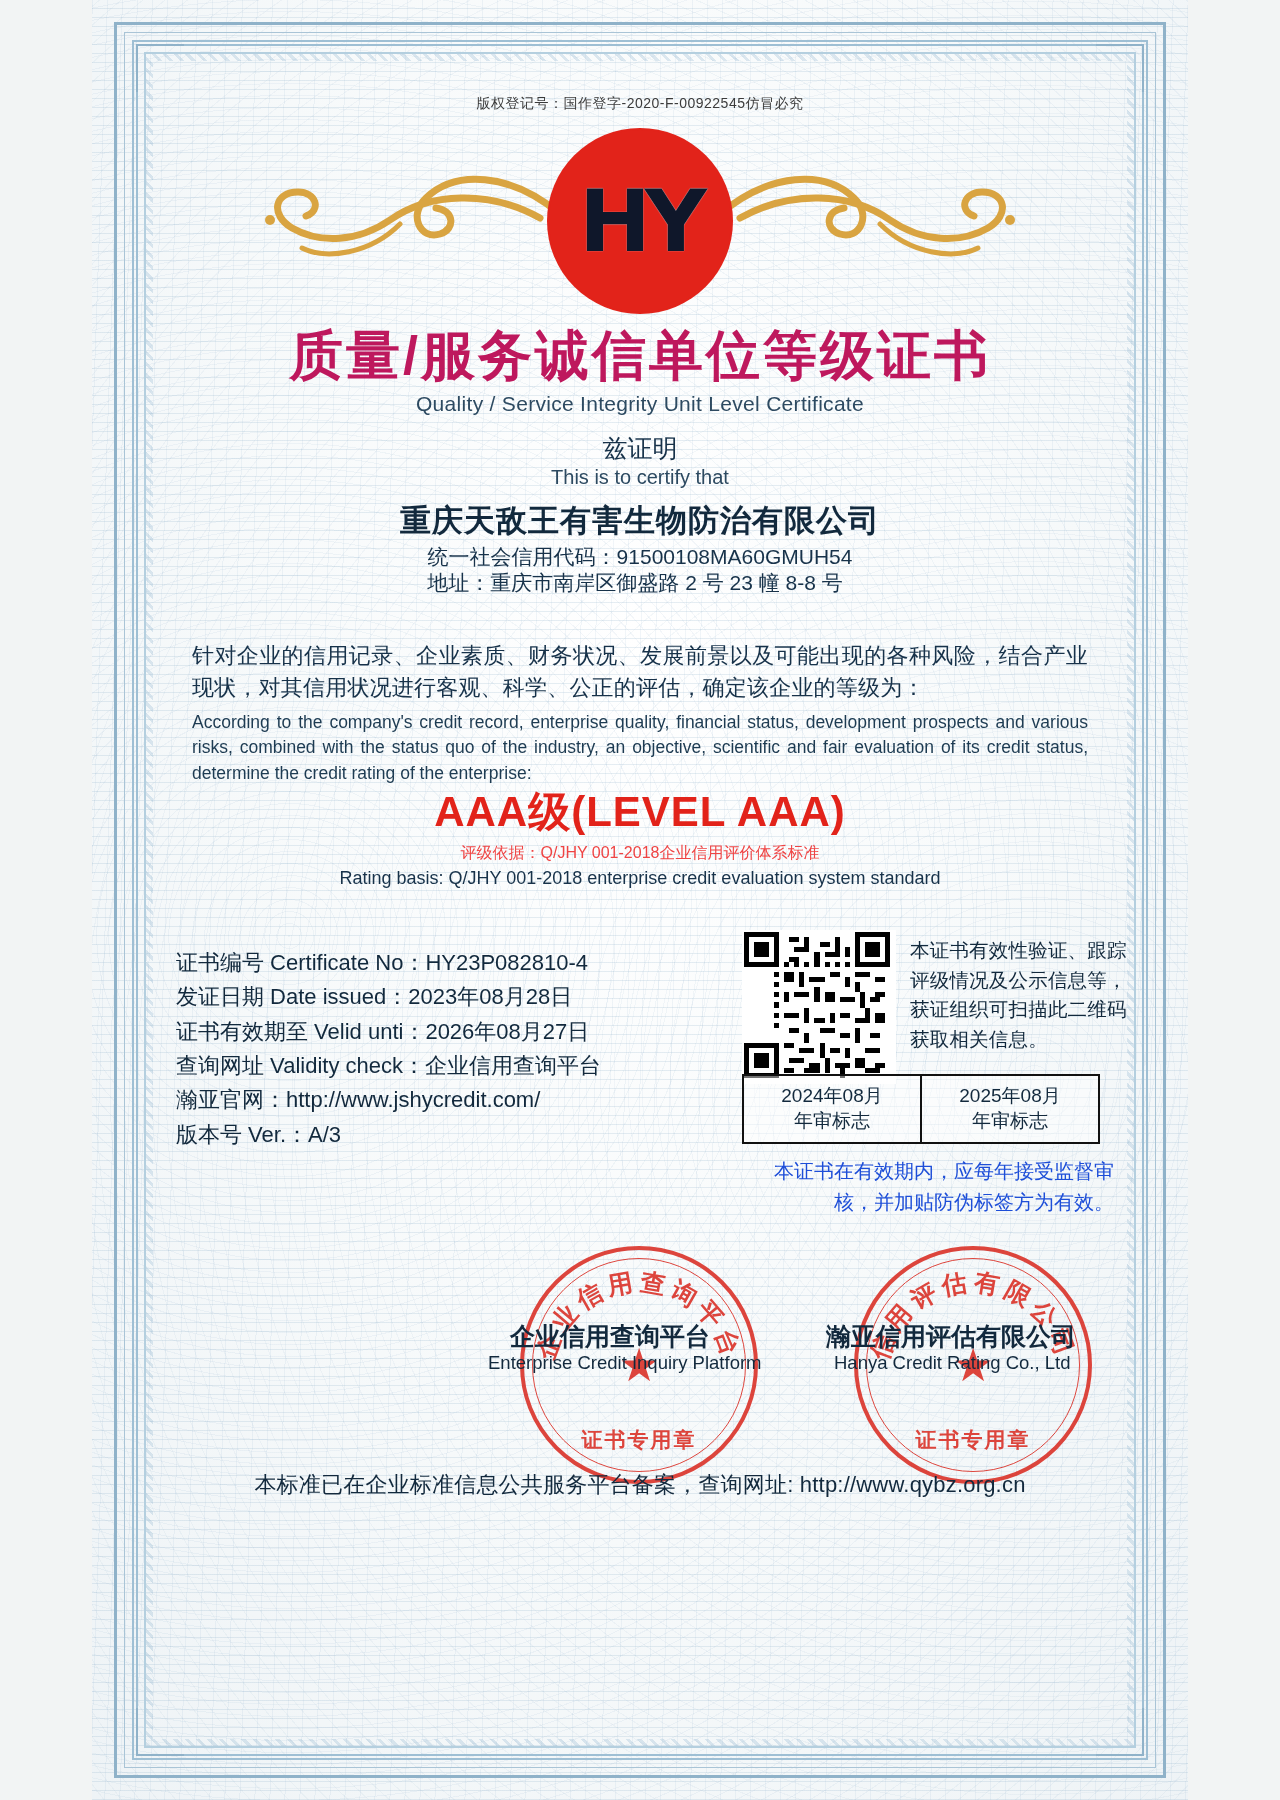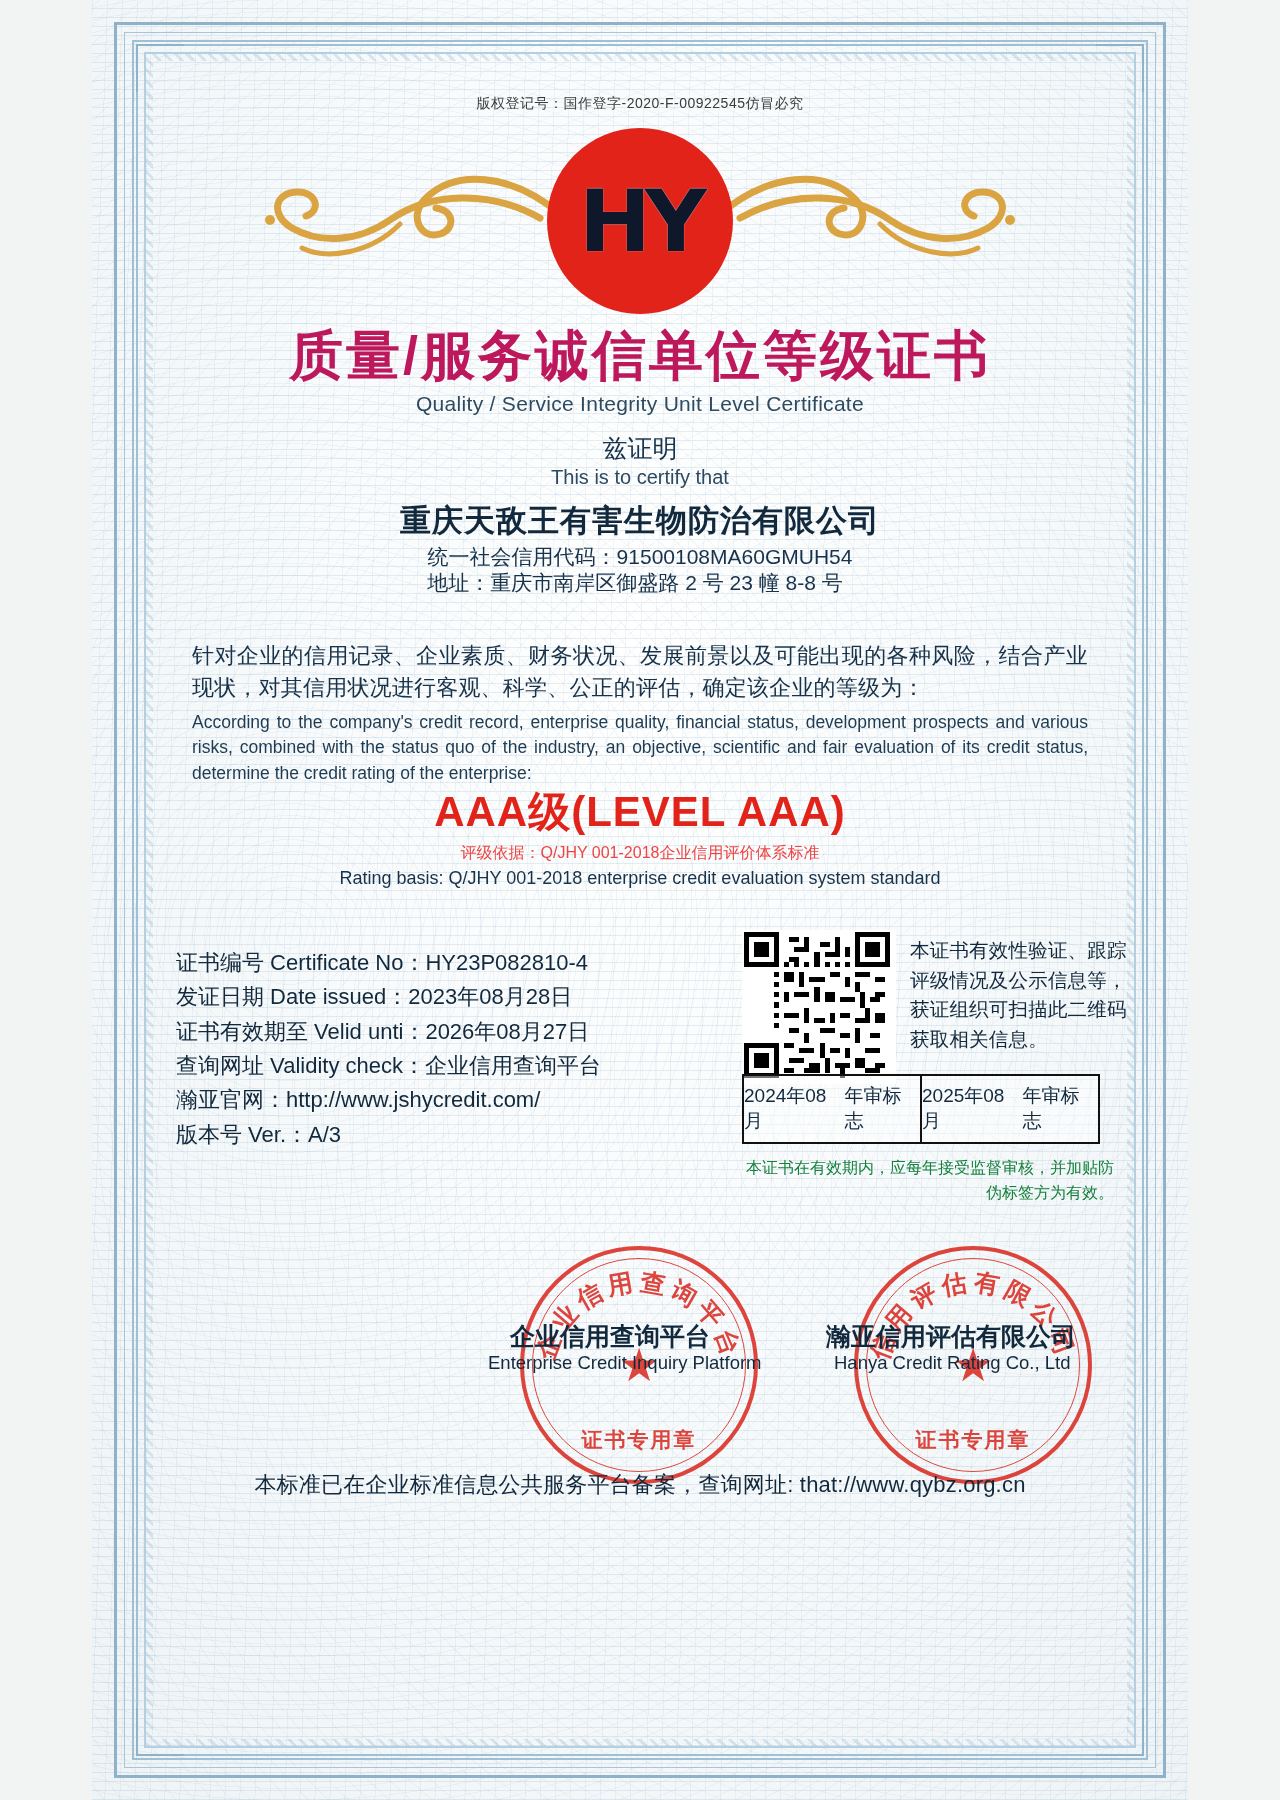--- a/index.html
+++ b/index.html
@@ -149,27 +149,27 @@
   .qr-wrap{position:absolute;left:650px;top:930px;width:150px;height:150px;background:#fff;padding:2px;}
   .qr-note{
     position:absolute;left:818px;top:936px;width:230px;
     font-size:19.5px;color:#12293d;line-height:1.52;letter-spacing:.2px;
   }
   .stamp-boxes{
     position:absolute;left:650px;top:1074px;display:flex;gap:0;
   }
   .stamp-box{
     width:176px;height:66px;border:2px solid #111;
-    display:flex;flex-direction:row;align-items:center;justify-content:center;
+    display:flex;flex-direction:column;align-items:center;justify-content:center;
     font-size:19px;color:#12293d;line-height:1.3;background:rgba(255,255,255,.45);
   }
   .stamp-box + .stamp-box{border-left:none;}
   .audit-note{
     position:absolute;left:650px;top:1156px;width:372px;
-    font-size:16px;color:#15803d;line-height:1.55;text-align:right;
+    font-size:20px;color:#1d4ed8;line-height:1.55;text-align:right;
   }
   
   .seal{
     position:absolute;width:230px;height:230px;border-radius:50%;
     border:4px solid #d9261c;color:#d9261c;
     display:flex;align-items:center;justify-content:center;
     opacity:.85;
   }
   .seal .inner-ring{
     position:absolute;inset:8px;border-radius:50%;border:1.5px solid #d9261c;
@@ -415,15 +415,15 @@
       </svg>
       <div class="star">★</div>
       <div class="bottom-text">证书专用章</div>
     </div>
 
     <div class="org-line org1">企业信用查询平台</div>
     <div class="org-line-en org1en">Enterprise Credit Inquiry Platform</div>
     <div class="org-line org2">瀚亚信用评估有限公司</div>
     <div class="org-line-en org2en">Hanya Credit Rating Co., Ltd</div>
 
-    <div class="footer">本标准已在企业标准信息公共服务平台备案，查询网址: that://www.qybz.org.cn</div>
+    <div class="footer">本标准已在企业标准信息公共服务平台备案，查询网址: http://www.qybz.org.cn</div>
   </div>
 </div>
 
 </body></html>

